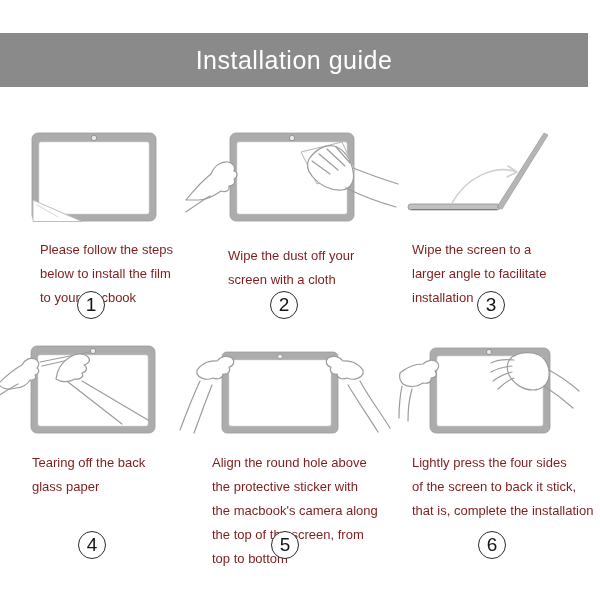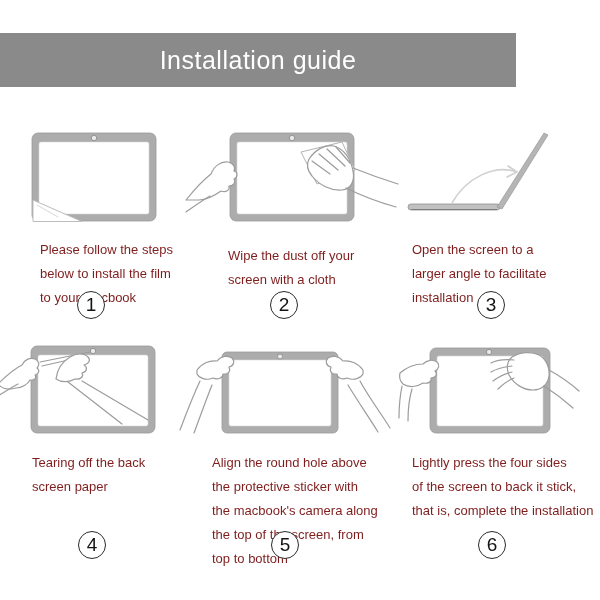--- a/index.html
+++ b/index.html
@@ -3,21 +3,21 @@
 <meta charset="utf-8">
 <style>
   html,body{margin:0;padding:0;}
   body{
     width:600px;height:600px;position:relative;overflow:hidden;
     background:#ffffff;
     font-family:"Liberation Sans","DejaVu Sans",sans-serif;
   }
   .abs{position:absolute;}
   #hdr{
-    left:0;top:33px;width:516px;height:54px;background:#8a8a8a;
+    left:0;top:33px;width:588px;height:54px;background:#8a8a8a;
     display:flex;align-items:center;justify-content:center;
   }
   #hdr h1{
     margin:0;color:#ffffff;font-size:25px;font-weight:400;letter-spacing:.5px;
   }
   .caption{
     font-size:13px;line-height:24px;color:#7f1d1d;white-space:pre-line;
   }
   .badge{
     width:28px;height:28px;box-sizing:border-box;background:#fff;
@@ -149,25 +149,25 @@
     <path class="l" d="M549,370 C560,376 570,383 579,391"></path>
     <path class="l" d="M544,386 C555,393 564,400 573,408"></path>
   </g>
 </svg>
 
 <p class="abs caption" style="left:40px;top:225px">Please follow the steps
 below to install the film
 to your Macbook</p>
 <p class="abs caption" style="left:228px;top:231px">Wipe the dust off your
 screen with a cloth</p>
-<p class="abs caption" style="left:412px;top:225px">Open the screen to a
+<p class="abs caption" style="left:412px;top:225px">Wipe the screen to a
 larger angle to facilitate
 installation</p>
 <p class="abs caption" style="left:32px;top:438px">Tearing off the back
-screen paper</p>
+glass paper</p>
 <p class="abs caption" style="left:212px;top:438px">Align the round hole above
 the protective sticker with
 the macbook's camera along
 the top of the screen, from
 top to bottom</p>
 <p class="abs caption" style="left:412px;top:438px">Lightly press the four sides
 of the screen to back it stick,
 that is, complete the installation</p>
 
 <div class="abs badge" style="left:77px;top:291px">

